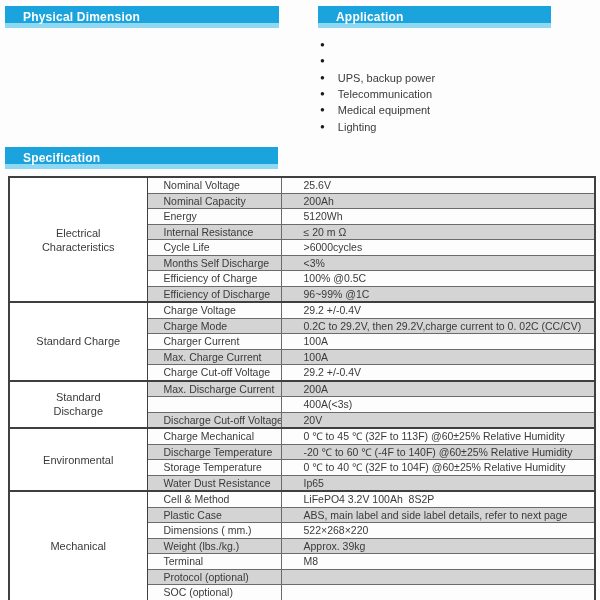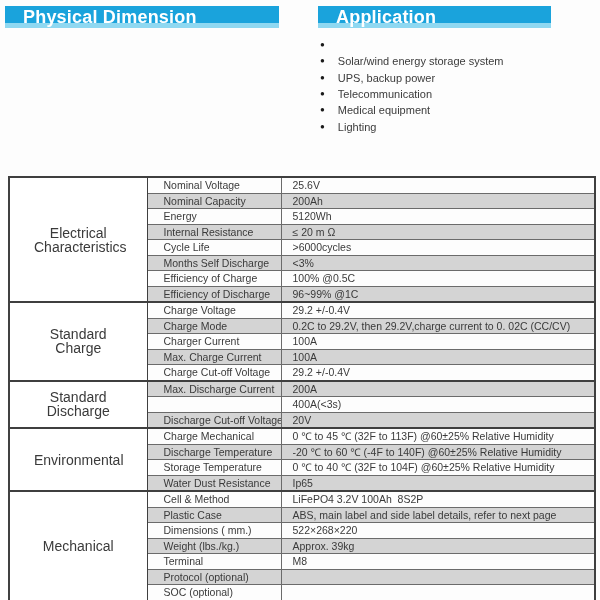--- a/index.html
+++ b/index.html
@@ -19,21 +19,21 @@
     background: #fdfdfd;
   }
   
   .hdr {
     position: absolute;
     height: 22px;
     background: var(--header-blue, #1aa3dc);
     border-bottom: 5px solid var(--header-light, #8fd8f1);
     color: #ffffff;
     font-weight: bold;
-    font-size: 18px;
+    font-size: 12px;
     line-height: 22px;
     padding-left: 18px;
     box-sizing: border-box;
     letter-spacing: 0.2px;
   }
   .hdr-pd   { left: 5px;   top: 6px;   width: 274px; }
   .hdr-app  { left: 318px; top: 6px;   width: 233px; }
   .hdr-spec { left: 5px;   top: 147px; width: 273px; }
 
   
@@ -81,26 +81,26 @@
     padding: 0 6px;
     overflow: hidden;
     color: #3a3a3a;
     box-sizing: border-box;
   }
   .spec-table td.cat {
     text-align: center;
     background: #ffffff;
     border-left: 2px solid #3f3f3f;
     border-right: 1.5px solid #3f3f3f;
-    font-size: 14px;
+    font-size: 11px;
     line-height: 14px;
     padding: 0 24px;
   }
   .spec-table td.param { white-space: nowrap; padding-left: 16px; }
-  .spec-table td.val   { white-space: pre; padding-left: 11px; }
+  .spec-table td.val   { white-space: pre; padding-left: 22px; }
   .spec-table tr.gray td.param,
   .spec-table tr.gray td.val { background: var(--row-gray, #d4d4d4); }
   .spec-table tr.section-start td { border-top: 2px solid #3f3f3f; }
 </style>
 </head>
 <body>
 
 <div class="page">
 
   <div class="hdr hdr-pd">
@@ -110,40 +110,42 @@
   <div class="hdr hdr-app">
     <span>Application</span>
   </div>
 
   <ul class="app-list" id="app-list">
       <li>
         <span class="bullet">●</span>
       </li>
       <li>
         <span class="bullet">●</span>
-        <span>Solar/wind energy storage system</span>
       </li>
       <li>
         <span class="bullet">●</span>
         <span>UPS, backup power</span>
       </li>
       <li>
         <span class="bullet">●</span>
         <span>Telecommunication</span>
       </li>
       <li>
         <span class="bullet">●</span>
         <span>Medical equipment</span>
       </li>
       <li>
         <span class="bullet">●</span>
         <span>Lighting</span>
       </li>
     </ul>
 
+  <div class="hdr hdr-spec">
+    <span>Specification</span>
+  </div>
 
   <table class="spec-table">
     <colgroup>
       <col class="c1">
         <col class="c2">
         <col class="c3">
     </colgroup>
     <tbody id="spec-body">
         <tr class=" section-start">
           <td class="cat" rowspan="8">Electrical Characteristics</td>

